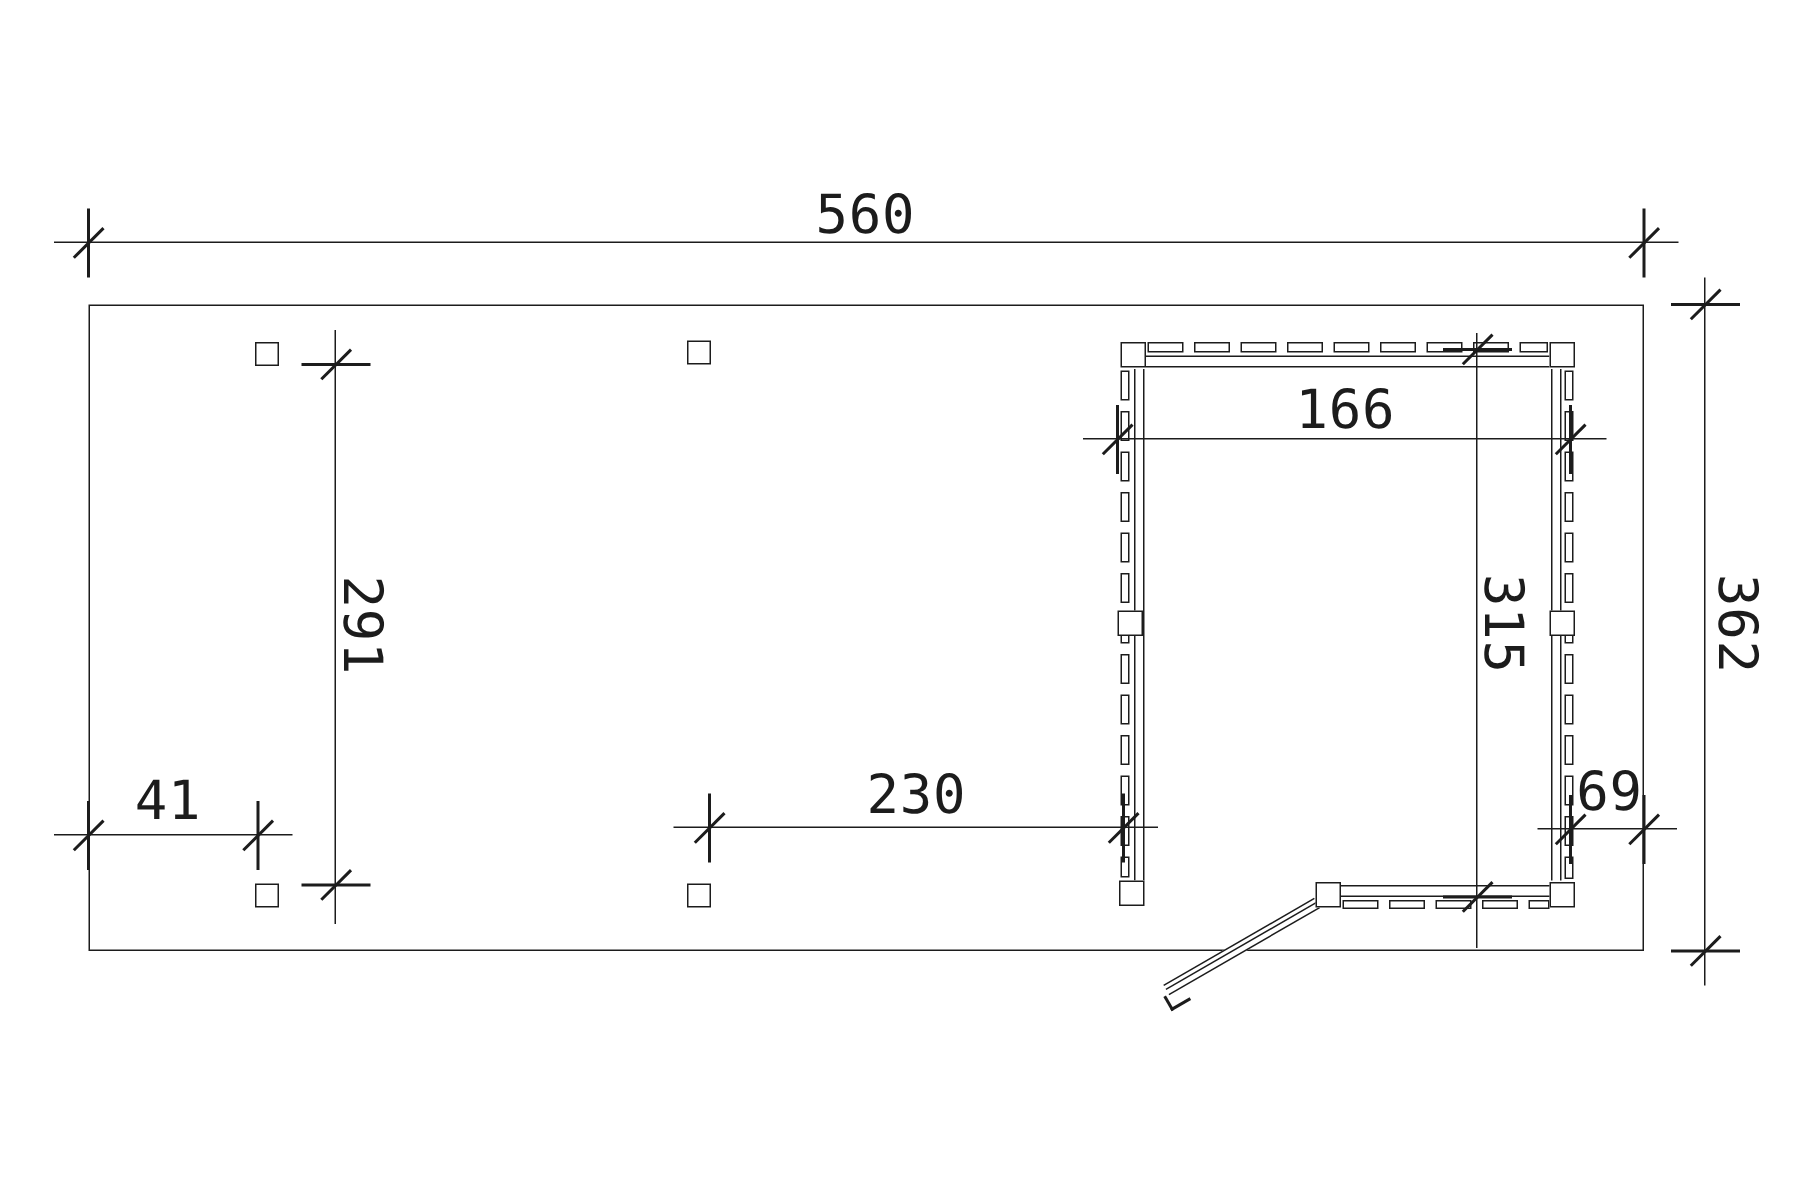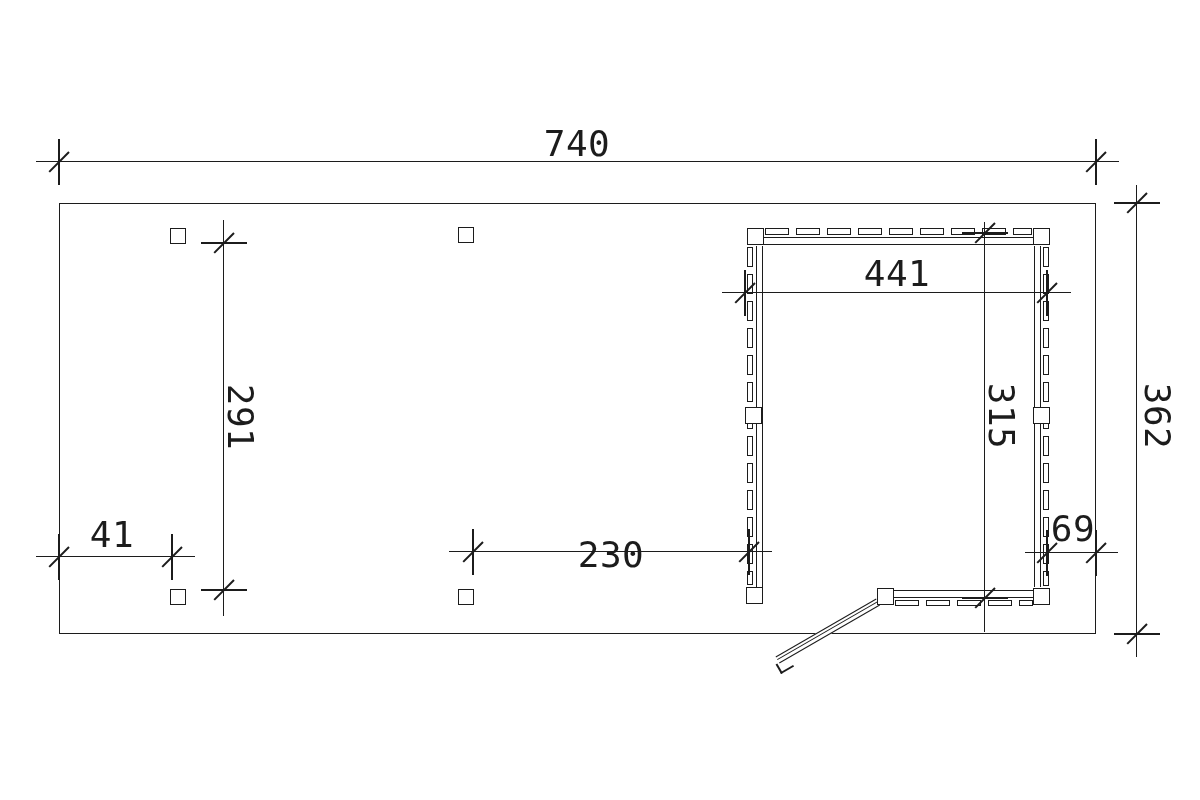--- a/index.html
+++ b/index.html
@@ -119,21 +119,21 @@
   <div class="post room" style="left:1033px;top:588px;"></div>
 
   <div class="door-leaf">
     <span class="door-hook"></span>
   </div>
 
   <div class="dim">
     <div class="line dline-h" style="left:36px;top:161px;width:1083px;"></div>
     <div class="tick h" style="left:59px;top:162px;"></div>
     <div class="tick h" style="left:1096px;top:162px;"></div>
-    <div class="dim-label" style="left:577px;top:144px;">740</div>
+    <div class="dim-label" style="left:577px;top:144px;">560</div>
   </div>
 
   <div class="dim">
     <div class="line dline-v" style="left:1136px;top:185px;height:472px;"></div>
     <div class="tick v" style="left:1137px;top:203px;"></div>
     <div class="tick v" style="left:1137px;top:634px;"></div>
     <div class="dim-label rot" style="left:1157px;top:416px;">362</div>
   </div>
 
   <div class="dim">
@@ -147,28 +147,28 @@
     <div class="line dline-h" style="left:36px;top:556px;width:159px;"></div>
     <div class="tick h" style="left:59px;top:557px;"></div>
     <div class="tick h" style="left:172px;top:557px;"></div>
     <div class="dim-label" style="left:112px;top:535px;">41</div>
   </div>
 
   <div class="dim">
     <div class="line dline-h" style="left:449px;top:551px;width:323px;"></div>
     <div class="tick h" style="left:473px;top:552px;"></div>
     <div class="tick h" style="left:749px;top:552px;"></div>
-    <div class="dim-label" style="left:611px;top:555px;">230</div>
+    <div class="dim-label" style="left:611px;top:531px;">230</div>
   </div>
 
   <div class="dim">
     <div class="line dline-h" style="left:722px;top:292px;width:349px;"></div>
     <div class="tick h" style="left:745px;top:293px;"></div>
     <div class="tick h" style="left:1047px;top:293px;"></div>
-    <div class="dim-label" style="left:897px;top:274px;">441</div>
+    <div class="dim-label" style="left:897px;top:274px;">166</div>
   </div>
 
   <div class="dim">
     <div class="line dline-v" style="left:984px;top:222px;height:410px;"></div>
     <div class="tick v" style="left:985px;top:233px;"></div>
     <div class="tick v" style="left:985px;top:598px;"></div>
     <div class="dim-label rot" style="left:1001px;top:416px;">315</div>
   </div>
 
   <div class="dim">

